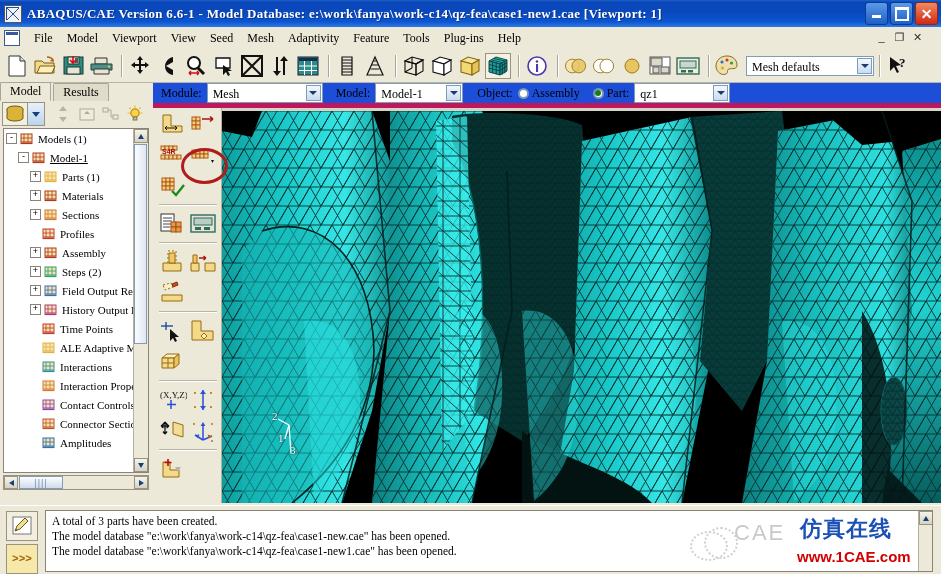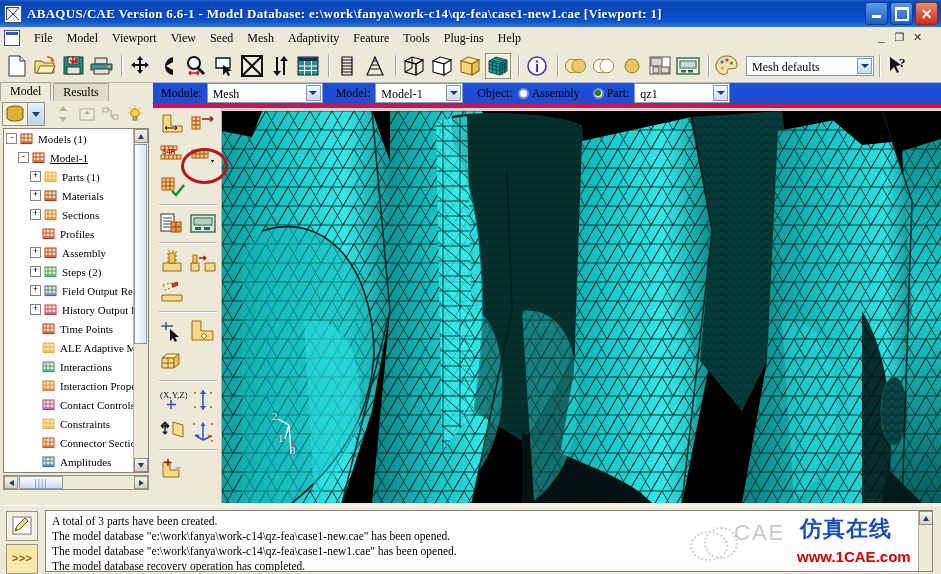--- a/index.html
+++ b/index.html
@@ -648,31 +648,20 @@
           <div class="trow">
             <span class="tspace"></span>
             <span class="tspace"></span>
             <span class="tspace">&nbsp;</span>
             <span class="ticon"><svg width="14" height="13" viewBox="0 0 14 13">
                 <rect x="1" y="2" width="11" height="8" fill="#f5e2ae" stroke="#8e44ad" stroke-width="1"></rect>
                 <path d="M1 6 h11 M4 2 v8 M8 2 v8" stroke="#8e44ad" stroke-width="0.8"></path>
                 <rect x="0.5" y="10.5" width="12" height="1.6" fill="#8e44ad"></rect>
               </svg></span>
             <span class="tlabel">Contact Controls</span>
-          </div>
-          <div class="trow">
-            <span class="tspace"></span>
-            <span class="tspace"></span>
-            <span class="tspace">&nbsp;</span>
-            <span class="ticon"><svg width="14" height="13" viewBox="0 0 14 13">
-                <rect x="1" y="2" width="11" height="8" fill="#f5e2ae" stroke="#e3b13c" stroke-width="1"></rect>
-                <path d="M1 6 h11 M4 2 v8 M8 2 v8" stroke="#e3b13c" stroke-width="0.8"></path>
-                <rect x="0.5" y="10.5" width="12" height="1.6" fill="#e3b13c"></rect>
-              </svg></span>
-            <span class="tlabel">Constraints</span>
           </div>
           <div class="trow">
             <span class="tspace"></span>
             <span class="tspace"></span>
             <span class="tspace">&nbsp;</span>
             <span class="ticon"><svg width="14" height="13" viewBox="0 0 14 13">
                 <rect x="1" y="2" width="11" height="8" fill="#f5e2ae" stroke="#c0522b" stroke-width="1"></rect>
                 <path d="M1 6 h11 M4 2 v8 M8 2 v8" stroke="#c0522b" stroke-width="0.8"></path>
                 <rect x="0.5" y="10.5" width="12" height="1.6" fill="#c0522b"></rect>
               </svg></span>
@@ -1092,21 +1081,20 @@
       </div>
       <div class="msg-sb" style="background:#f6e8a8;">
         <span style="font-family:'Liberation Mono',monospace;font-size:11px;color:#a06000;font-weight:bold;">&gt;&gt;&gt;</span>
       </div>
     </div>
 
     <div class="msgbox">
       <div>A total of 3 parts have been created.</div>
       <div>The model database "e:\work\fanya\work-c14\qz-fea\case1-new.cae" has been opened.</div>
       <div>The model database "e:\work\fanya\work-c14\qz-fea\case1-new1.cae" has been opened.</div>
-      <div>The model database recovery operation has completed.</div>
 
       <div class="watermark">
         <div class="wm-ring"></div>
         <div class="wm-ring2"></div>
         <div class="wm-cae">CAE</div>
         <div class="wm-cn">仿真在线</div>
         <div class="wm-url">www.1CAE.com</div>
       </div>
 
       <div class="vsb2">

